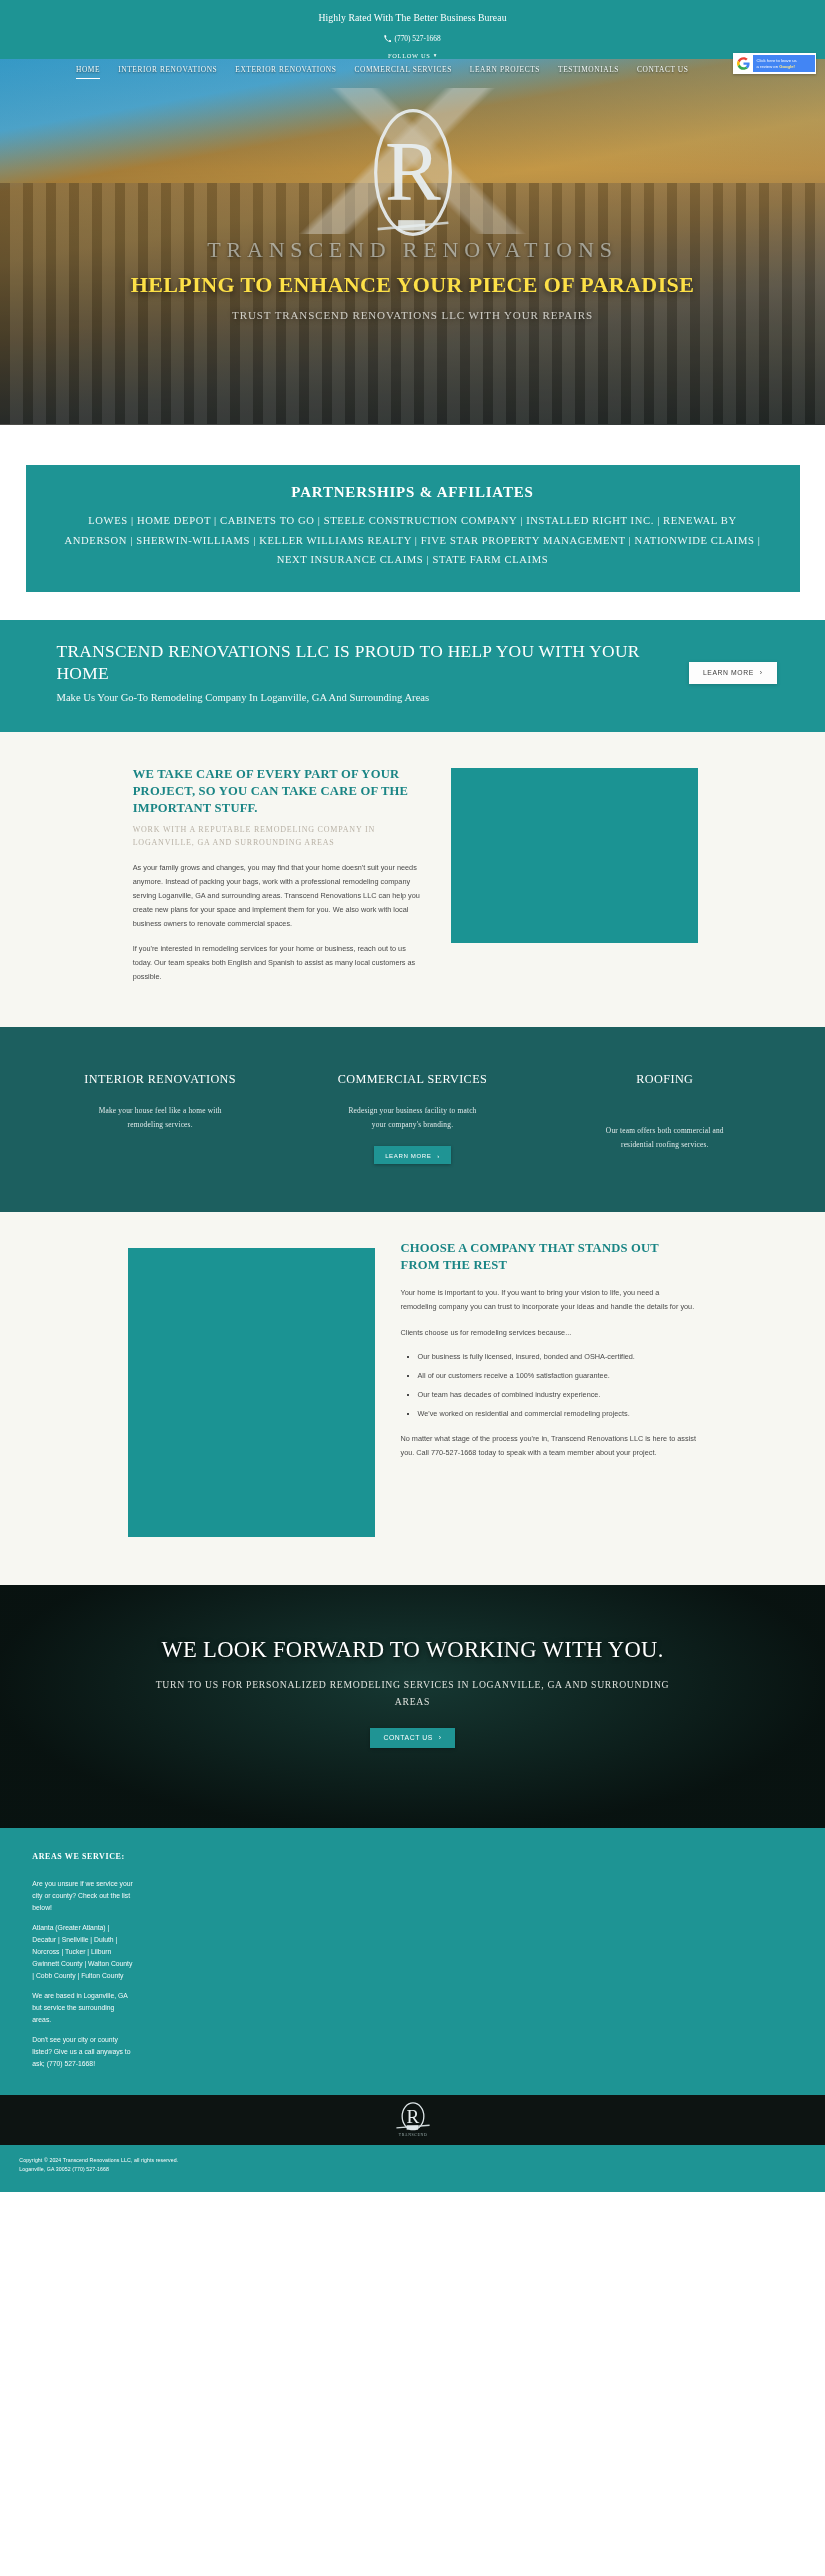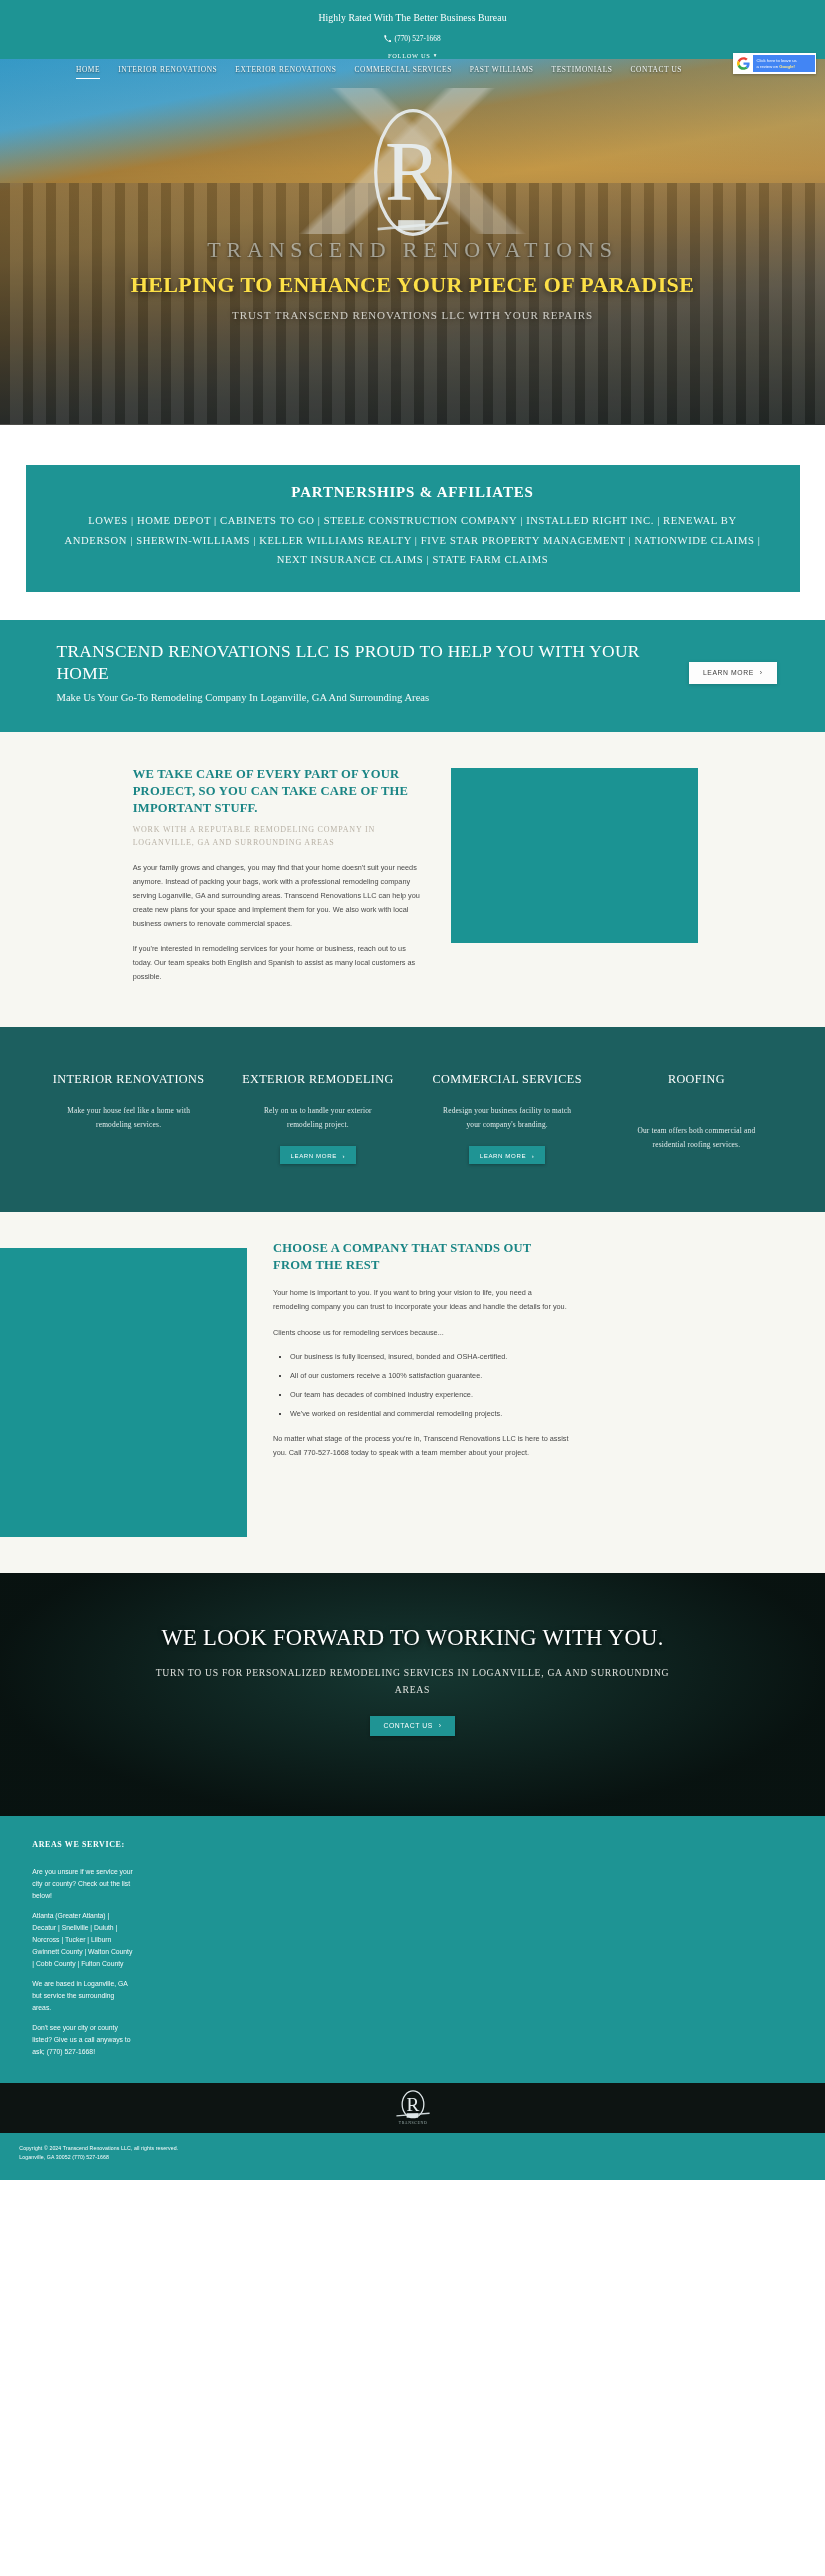--- a/index.html
+++ b/index.html
@@ -228,22 +228,22 @@
     color: rgba(255,255,255,.88);
     font-size: 7.4px; line-height: 1.85; letter-spacing: 0.2px;
     max-width: 129px;
   }
   .svc .btn-teal { margin-top: 14px; padding: 5.8px 11px; font-size: 6.1px; }
   .svc.roofing p { margin-top: 35px; }
 
   
   .choose {
     background: #f7f7f2;
-    padding: 28px 0 36px;
-    display: flex; gap: 26px;
+    padding: 28px 0 48px;
+    display: flex; justify-content: center; gap: 26px;
   }
   .choose-img { width: 247px; height: 289px; margin-top: 7.7px; }
   .choose-right { width: 297px; }
   .choose-right .sec-h2 { font-size: 12.6px; }
   .choose ul { margin: 11.6px 0 0 17px; }
   .choose li {
     font-size: 7.3px; line-height: 1.65; color: #4a4a4a;
     margin-bottom: 7px; list-style: square;
   }
 
@@ -352,21 +352,21 @@
 </div>
 
 <section class="hero">
   <div class="hero-photo"></div>
 
   <nav class="nav">
     <a href="#" class="active">HOME</a>
     <a href="#">INTERIOR RENOVATIONS</a>
     <a href="#">EXTERIOR RENOVATIONS</a>
     <a href="#">COMMERCIAL SERVICES</a>
-    <a href="#">PAST WILLIAMS</a>
+    <a href="#">LEARN PROJECTS</a>
     <a href="#">TESTIMONIALS</a>
     <a href="#">CONTACT US</a>
   </nav>
 
   <div class="hero-logo">
     <svg width="110" height="148" viewBox="0 0 170 230">
       <ellipse cx="85" cy="108" rx="58" ry="96" fill="none" stroke="#e8eef0" stroke-width="5" opacity=".92"></ellipse>
       <text x="85" y="150" font-family="Liberation Serif, serif" font-size="130" fill="#e8eef0" opacity=".95" text-anchor="middle">R</text>
       <path d="M30 196 L140 186" stroke="#dfe6e8" stroke-width="4" opacity=".8" fill="none"></path>
       <rect x="62" y="182" width="42" height="16" fill="#e8eef0" opacity=".85"></rect>
@@ -412,28 +412,20 @@
 </section>
 
 <section class="services">
   <div class="svc-grid">
 
     <div class="svc">
       <h3>INTERIOR RENOVATIONS</h3>
       <p>Make your house feel like a home with remodeling services.</p>
     </div>
 
-    <div class="svc">
-      <h3>EXTERIOR REMODELING</h3>
-      <p>Rely on us to handle your exterior remodeling project.</p>
-      <a href="#" class="btn btn-teal">
-        <span>LEARN MORE</span>
-        <span>›</span>
-      </a>
-    </div>
 
     <div class="svc">
       <h3>COMMERCIAL SERVICES</h3>
       <p>Redesign your business facility to match your company's branding.</p>
       <a href="#" class="btn btn-teal">
         <span>LEARN MORE</span>
         <span>›</span>
       </a>
     </div>
 

